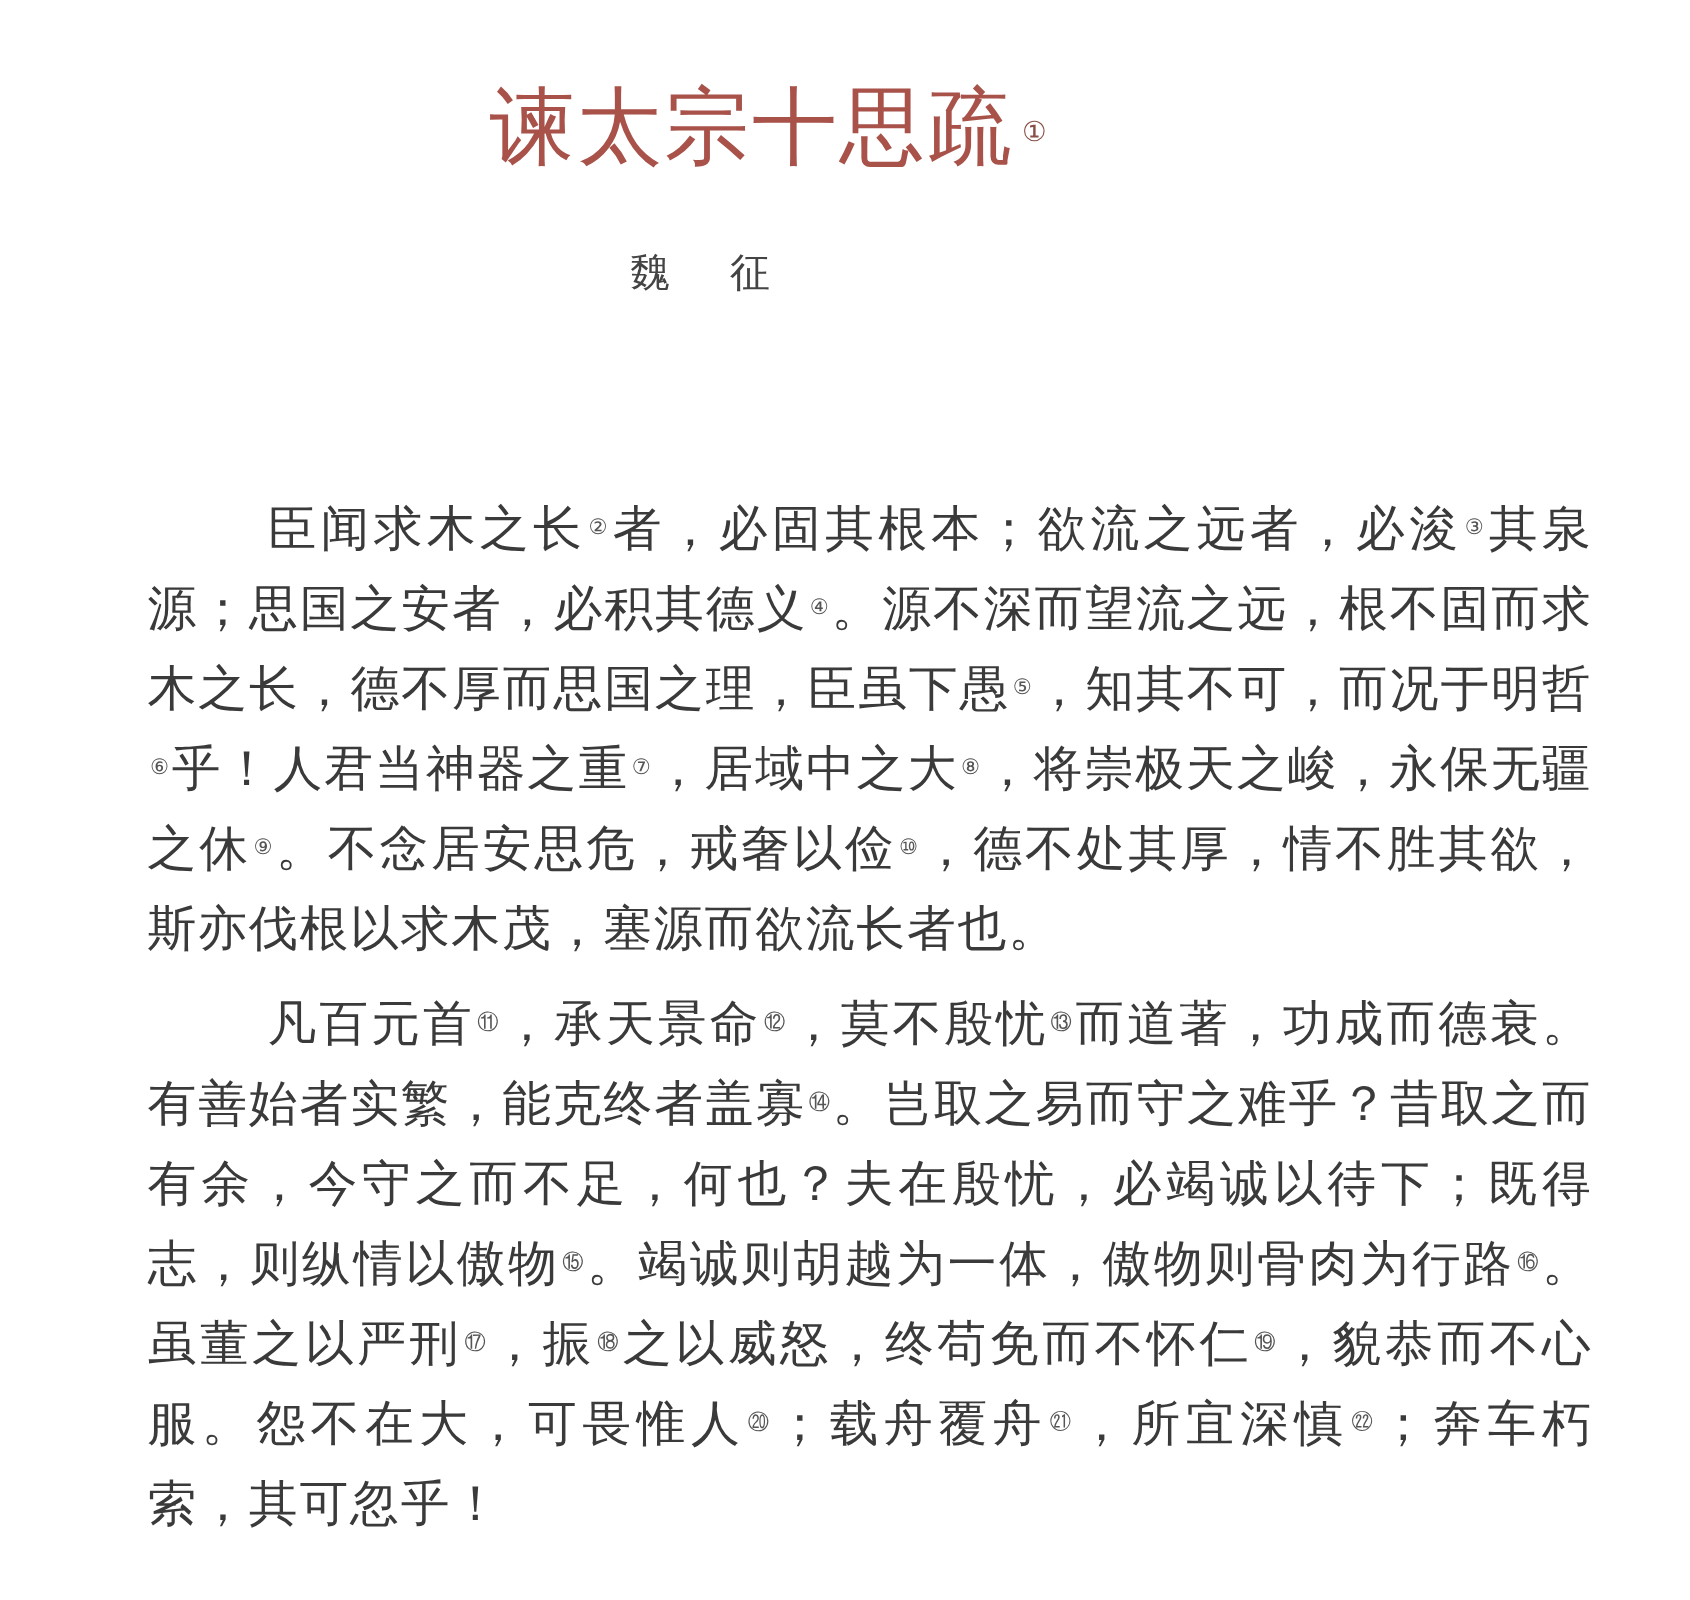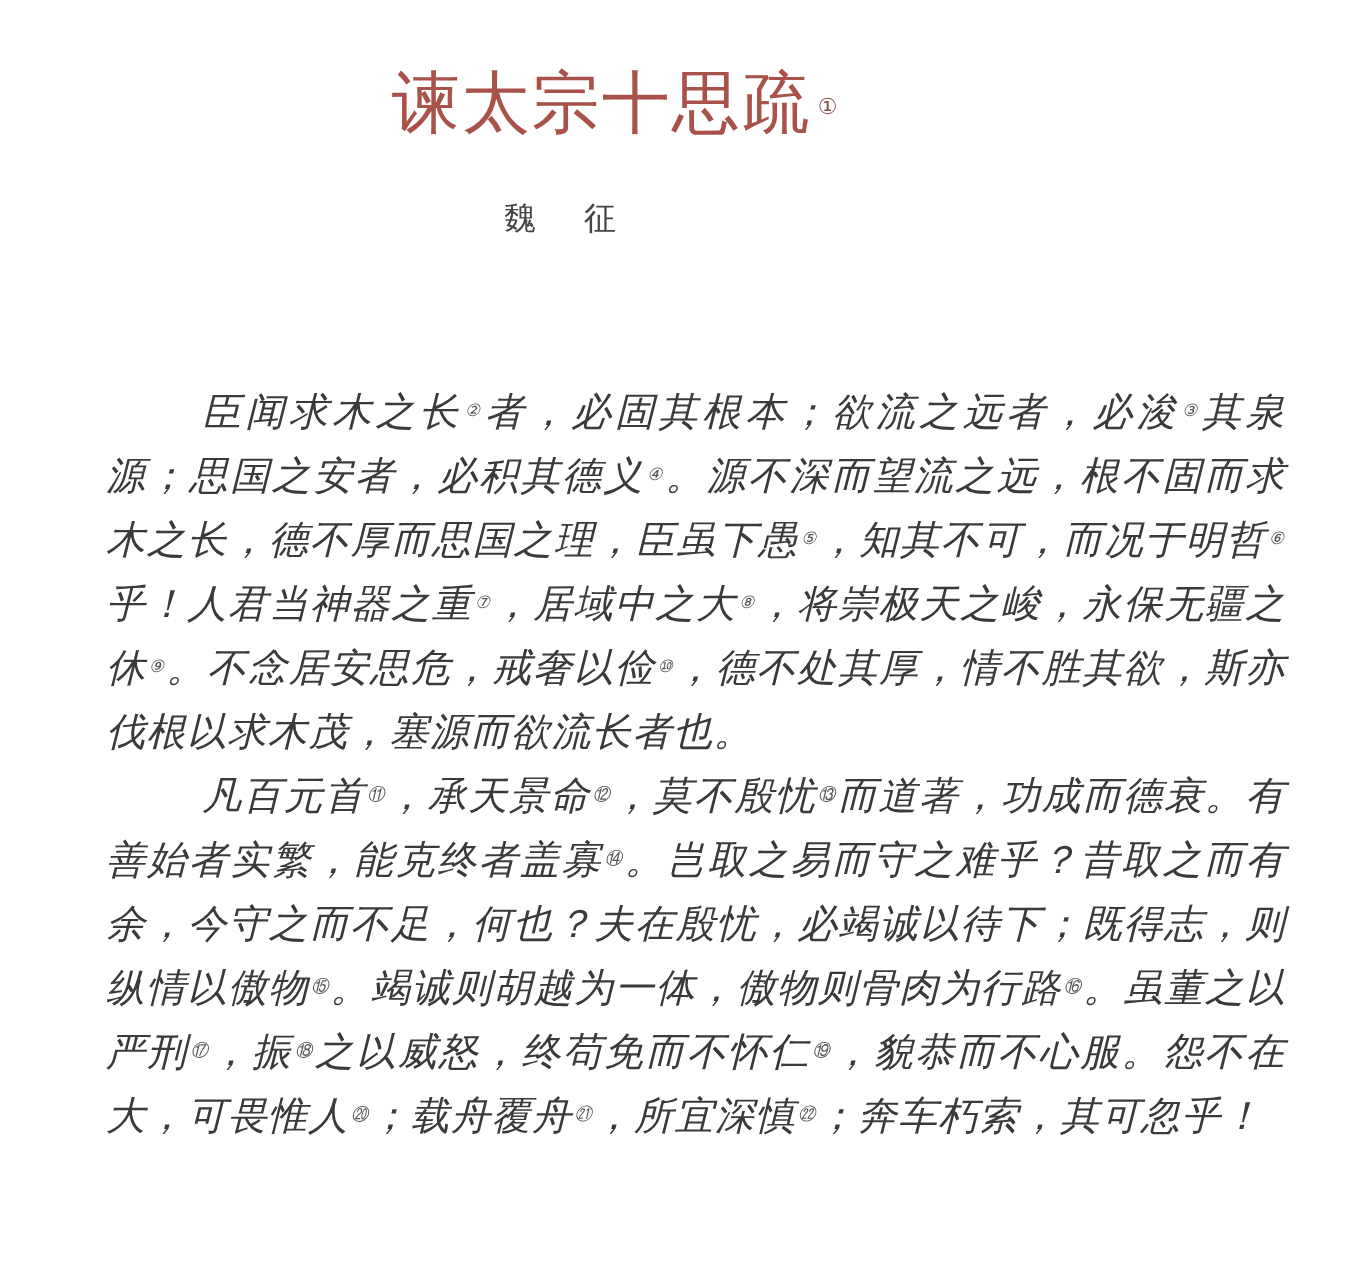--- a/index.html
+++ b/index.html
@@ -49,26 +49,25 @@
   .body {
     position: absolute;
     top: 380px;
     left: 106px;
     width: 1180px;
     font-size: 39px;
     line-height: 64px;
     color: #3a3a3a;
   }
   .para {
-    margin: 0;
+    margin: 12px;
     text-indent: 96px;
     text-align: justify;
     text-align-last: left;
     letter-spacing: 1.5px;
-    font-style: italic;
   }
   .fn {
     font-size: 17px;
     vertical-align: top;
     position: relative;
     top: -2px;
     color: #555;
     margin: 0 2px;
     letter-spacing: 0;
   }

